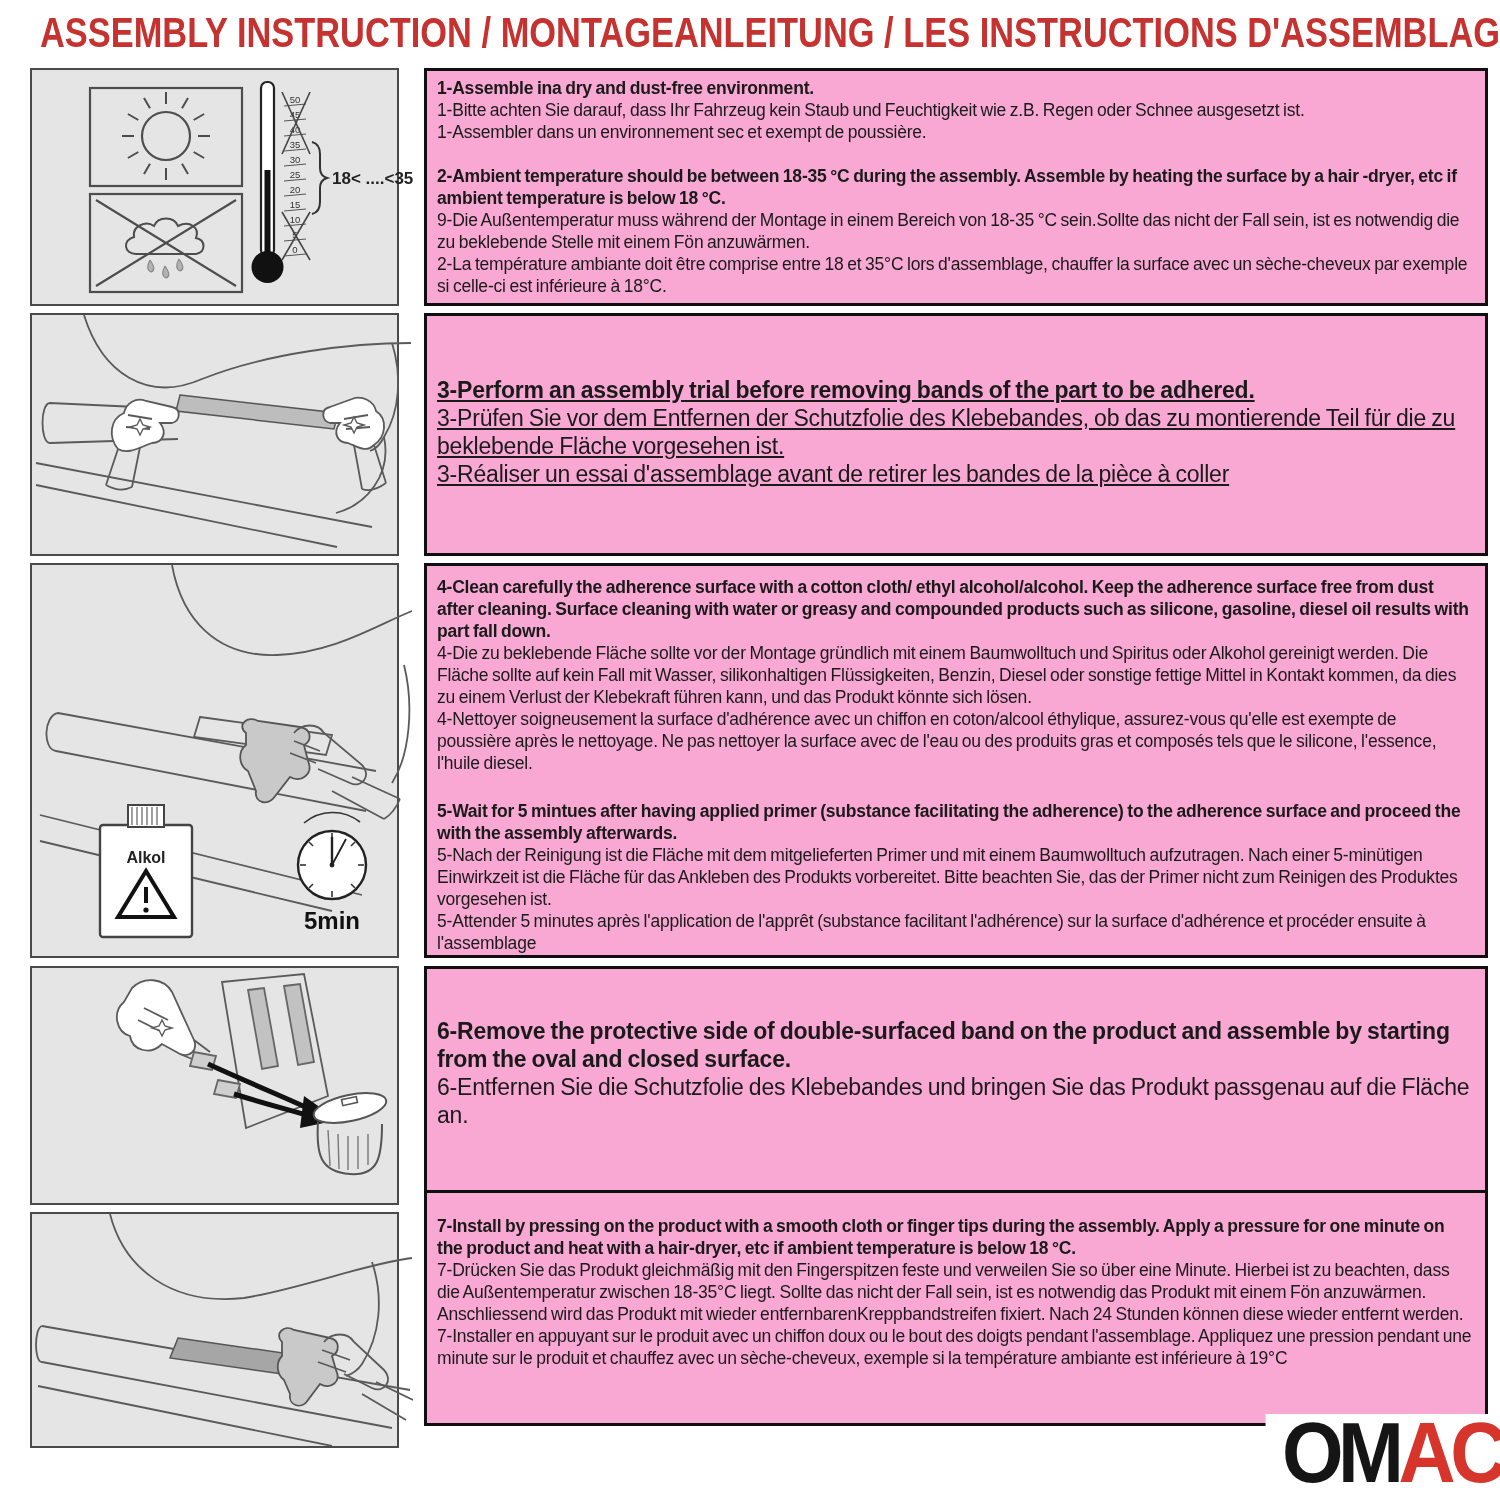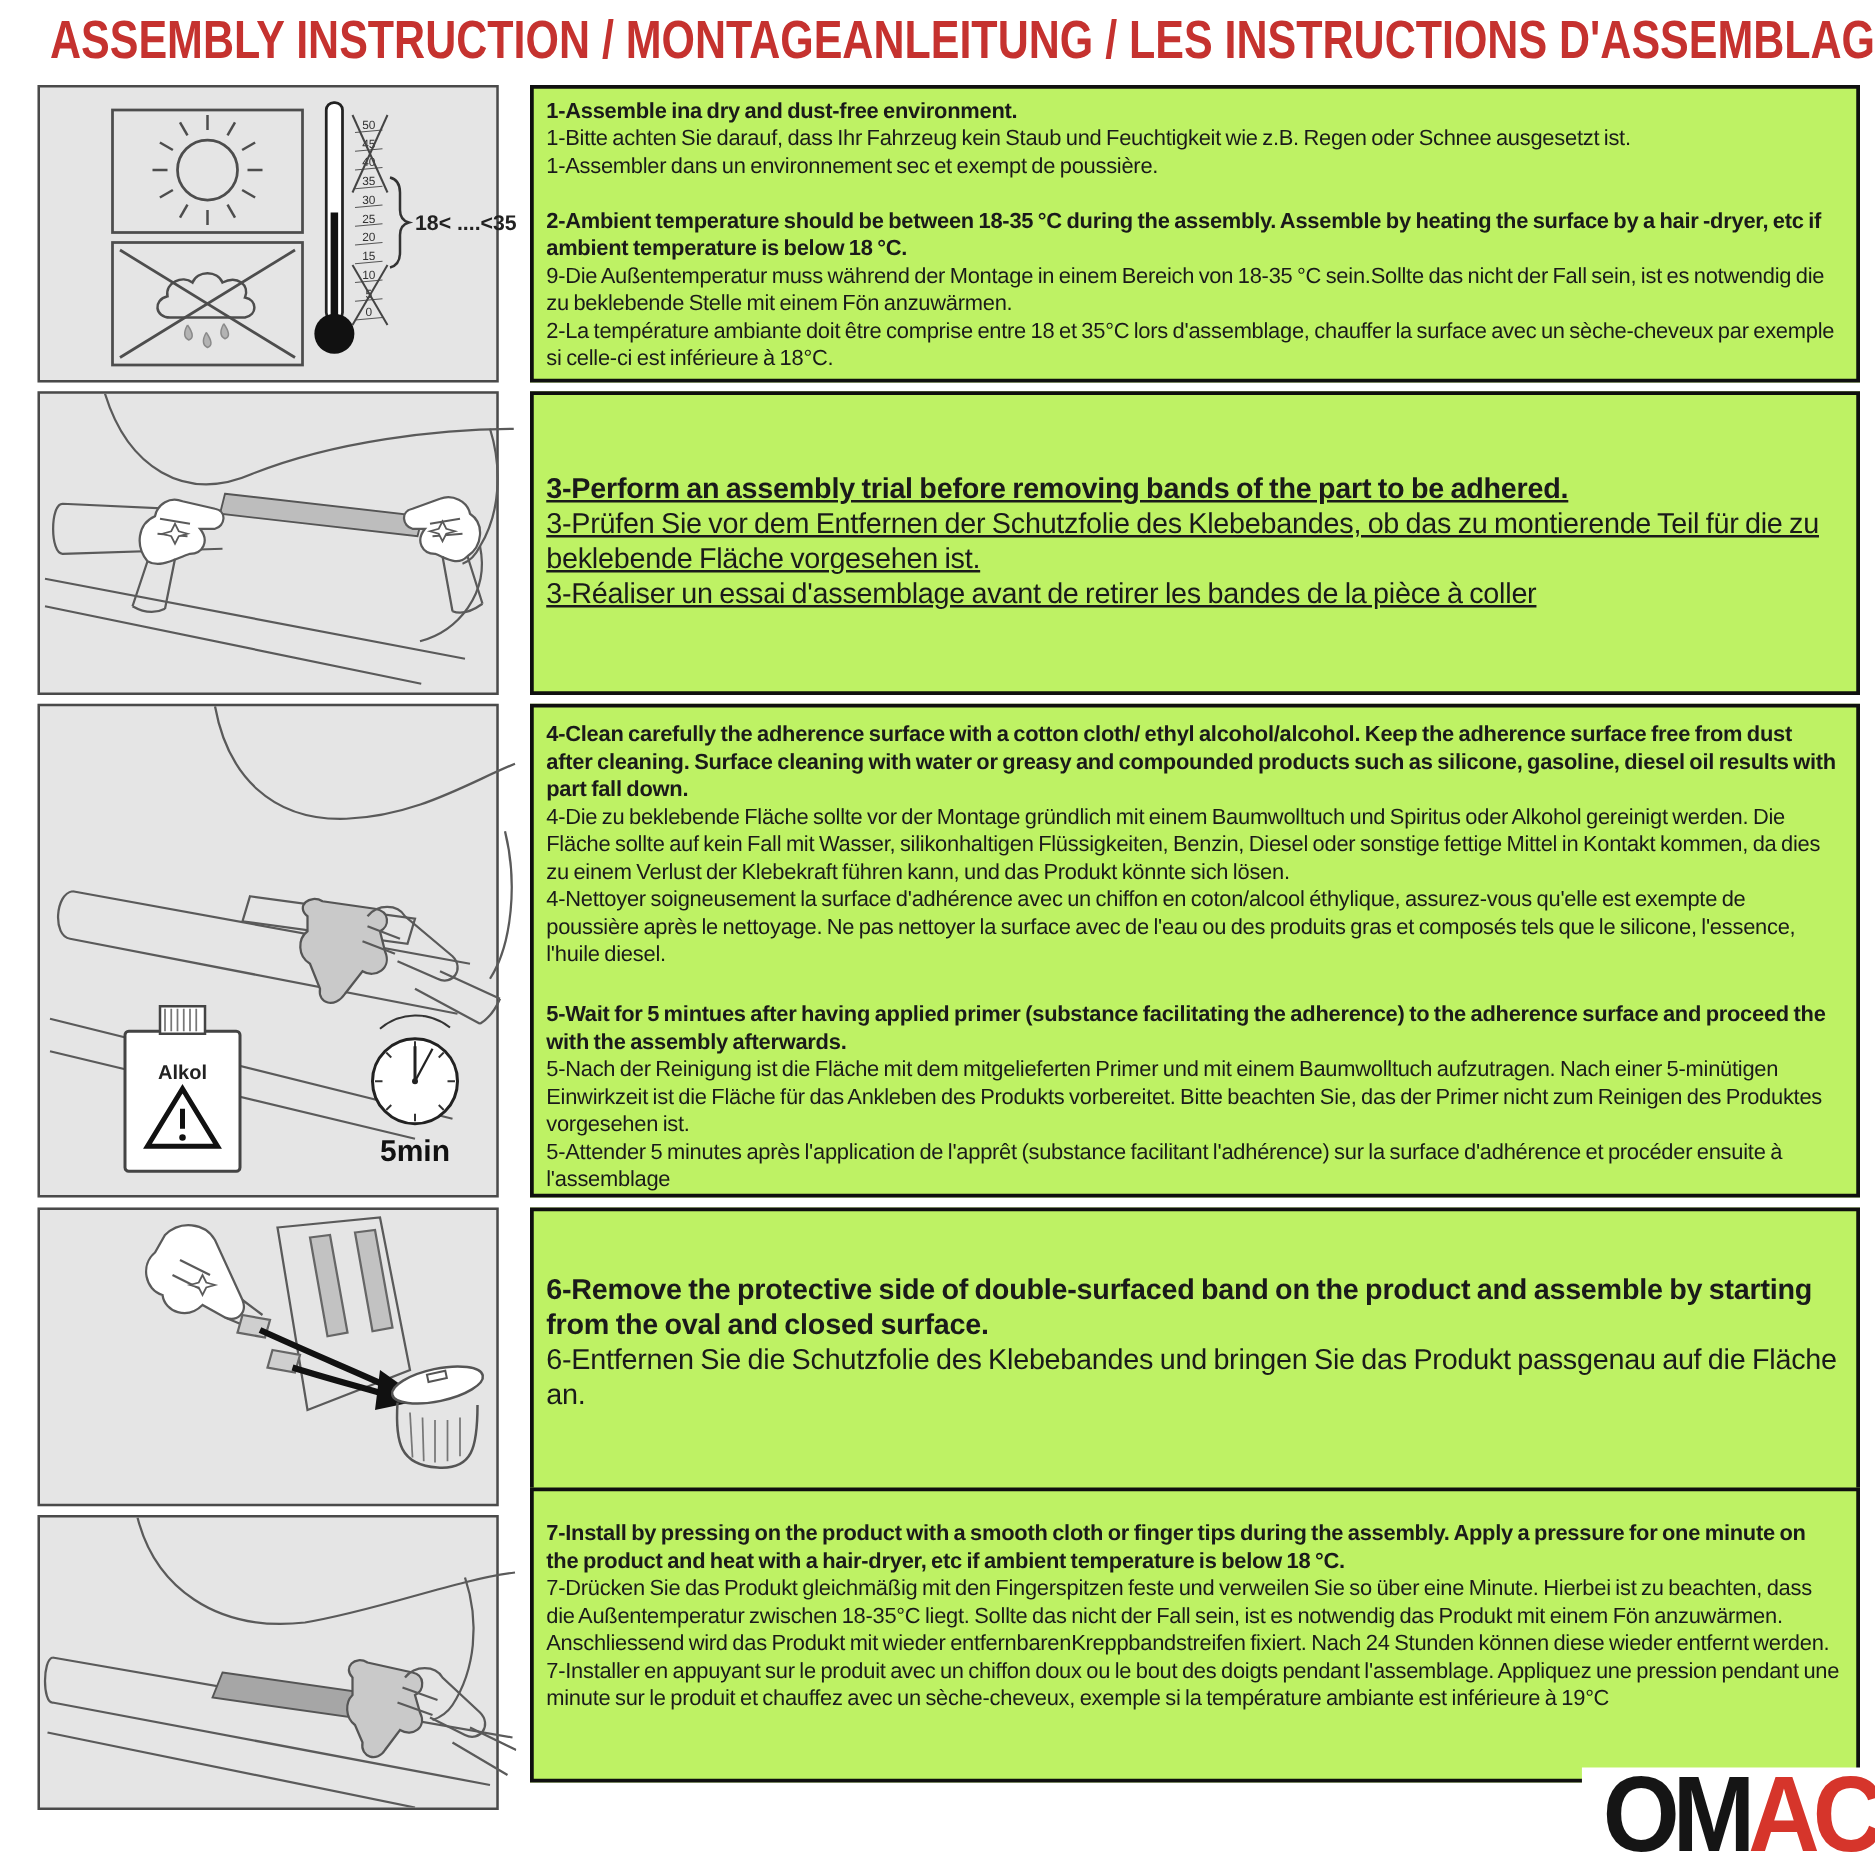--- a/index.html
+++ b/index.html
@@ -2,21 +2,21 @@
 <html><head>
 <meta charset="utf-8">
 <style>
   html,body{margin:0;padding:0;background:#fff;}
   #page{position:relative;width:1500px;height:1500px;background:#fff;overflow:hidden;
         font-family:"Liberation Sans",sans-serif;color:#1a1a1a;}
   .title{position:absolute;left:40px;top:8px;white-space:nowrap;font-weight:bold;
          font-size:43px;color:#c5322f;transform:scaleX(0.80);transform-origin:left top;
          letter-spacing:0px;}
   .figbox{position:absolute;left:30px;width:369px;border:2px solid #4a4a4a;background:#e5e5e5;box-sizing:border-box;}
-  .textbox{position:absolute;left:424px;width:1064px;border:3px solid #0f0f0f;background:#bef264;
+  .textbox{position:absolute;left:424px;width:1064px;border:3px solid #0f0f0f;background:#f9a8d4;
            box-sizing:border-box;padding:6px 12px 6px 10px;}
   .textbox p{margin:0;letter-spacing:-0.2px;word-spacing:-1px;}
   .sm p{font-size:17.5px;line-height:22px;}
   .md p{font-size:23px;line-height:28px;}
   .b{font-weight:bold;letter-spacing:-0.3px;}
   .gap22{height:22px;} .gap26{height:26px;}
   .pt60{padding-top:60px;} .pt48{padding-top:48px;} .pt22{padding-top:22px;}
   svg{display:block;}
   .logo{position:absolute;right:-2px;bottom:10px;background:#fff;padding:0 0 0 18px;
         font-weight:bold;font-size:86px;line-height:76px;letter-spacing:-6px;

